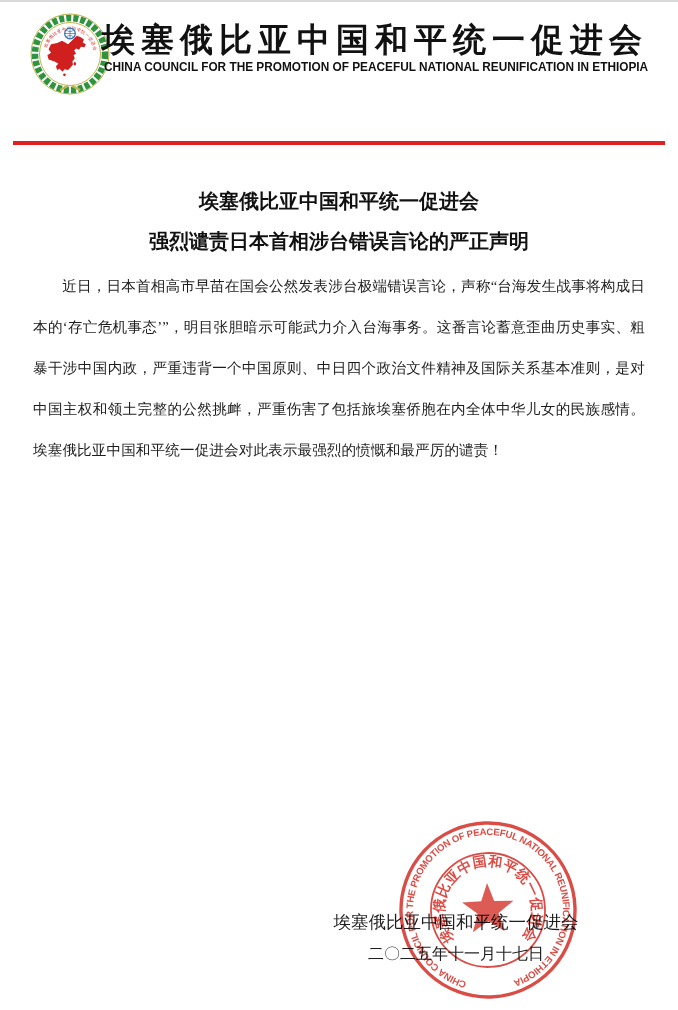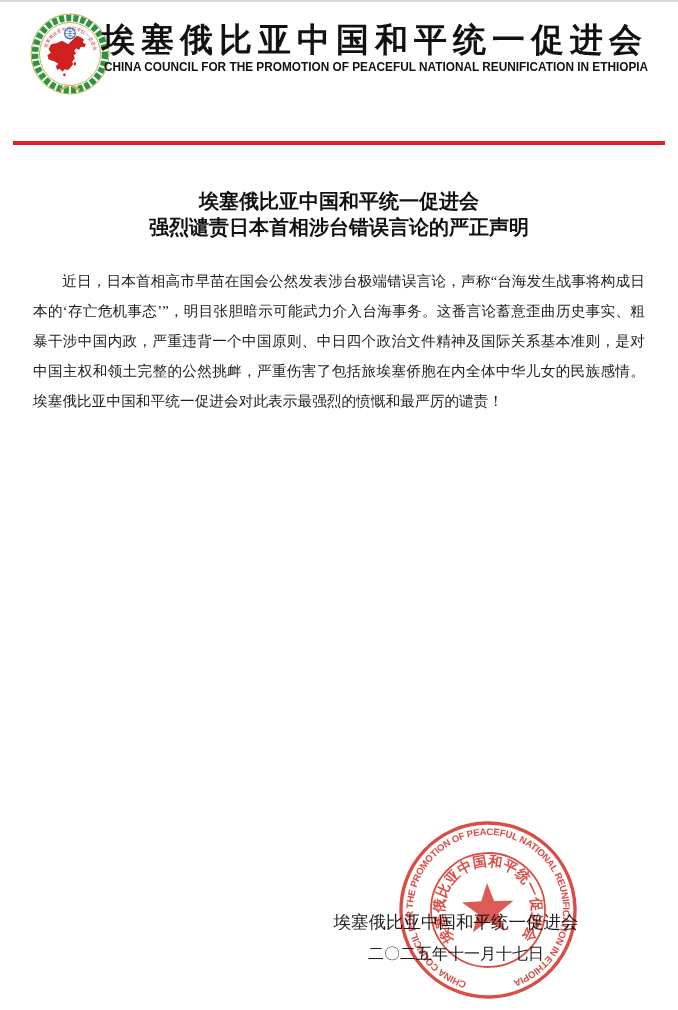--- a/index.html
+++ b/index.html
@@ -15,24 +15,24 @@
             font-size:33px; letter-spacing:6px; color:#111; }
   .org-en { position:absolute; left:104px; top:58px; white-space:nowrap;
             font-family:"Liberation Sans", sans-serif; font-weight:700;
             font-size:12px; color:#111; transform:scaleX(0.985); transform-origin:left center; }
   .divider { position:absolute; left:13px; right:13px; top:139px; height:4px; }
 
   
   .doc-title { position:absolute; left:0; width:678px; text-align:center;
                font-weight:700; font-size:20px; white-space:nowrap; color:#111; }
   .doc-title.l1 { top:186px; }
-  .doc-title.l2 { top:212px; }
+  .doc-title.l2 { top:226px; }
 
   .body-text { position:absolute; left:33px; top:264px; width:612px; }
-  .body-text p { font-size:14.6px; line-height:30px; text-align:justify;
+  .body-text p { font-size:14.6px; line-height:41px; text-align:justify;
                  text-indent:2em; margin:0 0 12px 0; color:#1d1d1d;
                  letter-spacing:0.1px; }
 
   
   .sign-block { position:absolute; left:332px; top:908px; width:248px; text-align:center; }
   .sign-line { font-size:17.5px; white-space:nowrap; color:#1d1d1d; }
   .date-line { font-size:16px; white-space:nowrap; color:#1d1d1d; margin-top:10px; }
 
   
   .seal { position:absolute; left:397px; top:817px; width:182px; height:182px;

